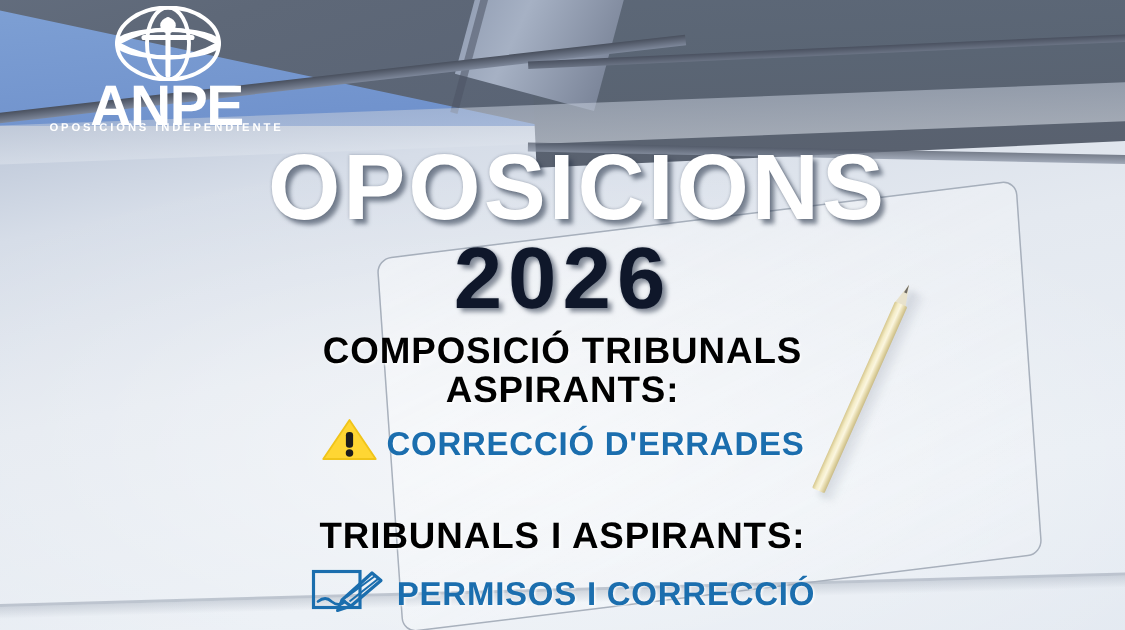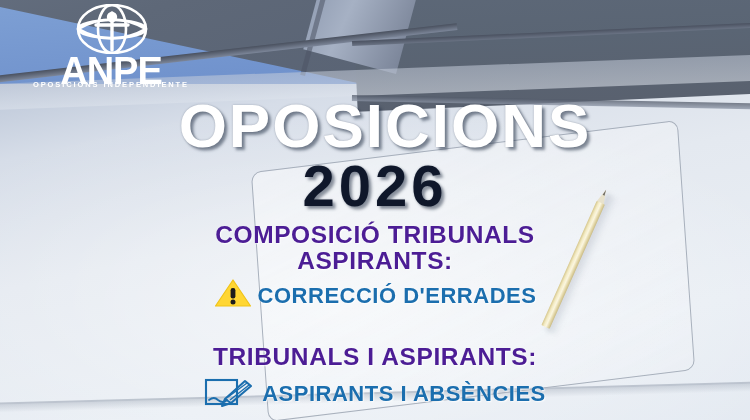--- a/index.html
+++ b/index.html
@@ -182,21 +182,21 @@
     text-align:center;
   }
 
   
   .msgs{
     position:absolute; left:0; top:222px; width:750px;
     text-align:center; z-index:5;
   }
   .block{ margin-bottom:9px; }
   .blk-title{
-    font-size:24.5px; font-weight:bold; color:#4c1d95;
+    font-size:24.5px; font-weight:bold; color:#000000;
     letter-spacing:.6px; line-height:1.07;
     text-shadow:1px 1px 1.5px rgba(255,255,255,.85);
   }
   .blk-row{
     display:flex; align-items:center; justify-content:center;
     gap:6px; margin-top:4px;
   }
   .blk-sub{
     font-size:22px; font-weight:bold; color:#1b6eae;
     letter-spacing:.5px; line-height:1.05;
@@ -287,18 +287,18 @@
         <span class="icon-sign">
           <svg width="52" height="34" viewBox="0 0 52 34">
             <rect x="2" y="5" width="31" height="24" fill="none" stroke="#1b6eae" stroke-width="2.1"></rect>
             <path d="M5 25 q5 -4 9 0 q5 4 9 0" fill="none" stroke="#1b6eae" stroke-width="1.8" stroke-linecap="round"></path>
             <path d="M21 24 L41 6 L47 11 L27 28 Z" fill="none" stroke="#1b6eae" stroke-width="2.1" stroke-linejoin="round"></path>
             <path d="M24 22 L43 8" fill="none" stroke="#1b6eae" stroke-width="1.4"></path>
             <path d="M26 25 L45 10" fill="none" stroke="#1b6eae" stroke-width="1.4"></path>
             <path d="M21 24 L18 31 L27 28" fill="none" stroke="#1b6eae" stroke-width="2" stroke-linejoin="round"></path>
           </svg>
         </span>
-        <span class="blk-sub">ASPIRANTS I ABSÈNCIES</span>
+        <span class="blk-sub">PERMISOS I CORRECCIÓ</span>
       </div>
     </div>
 
   </div>
 </div>
 
 </body></html>

